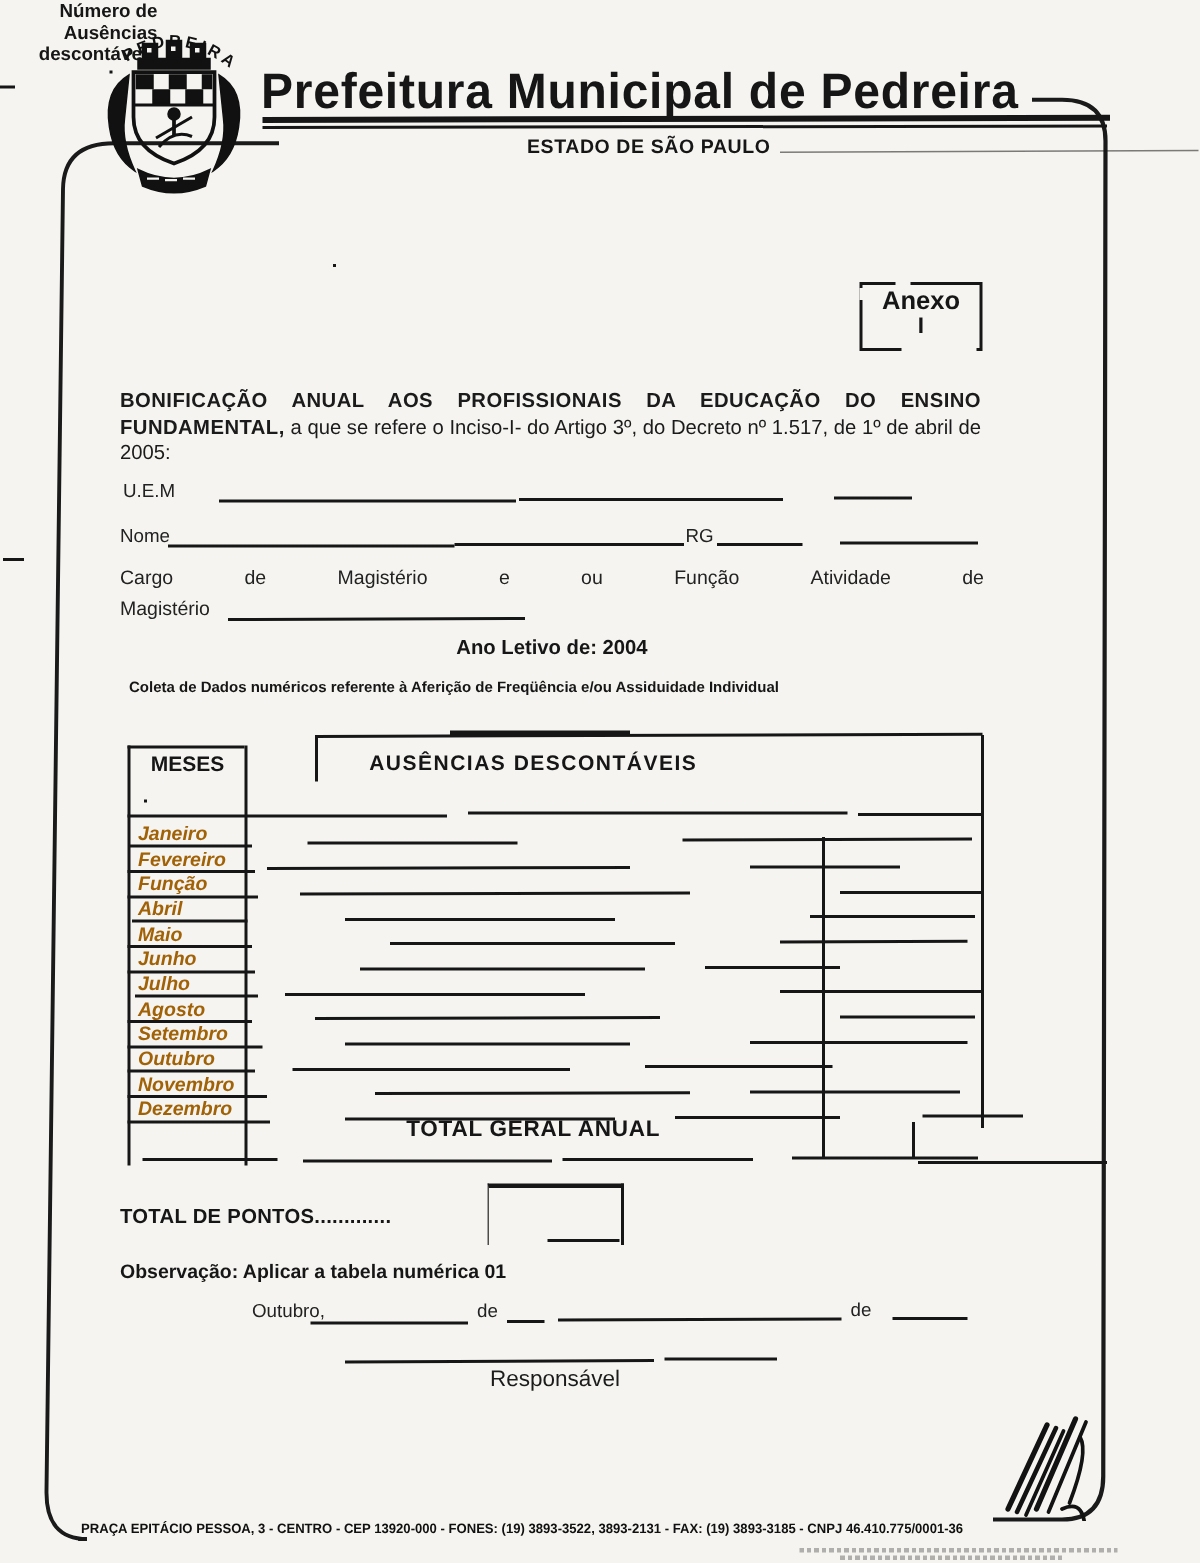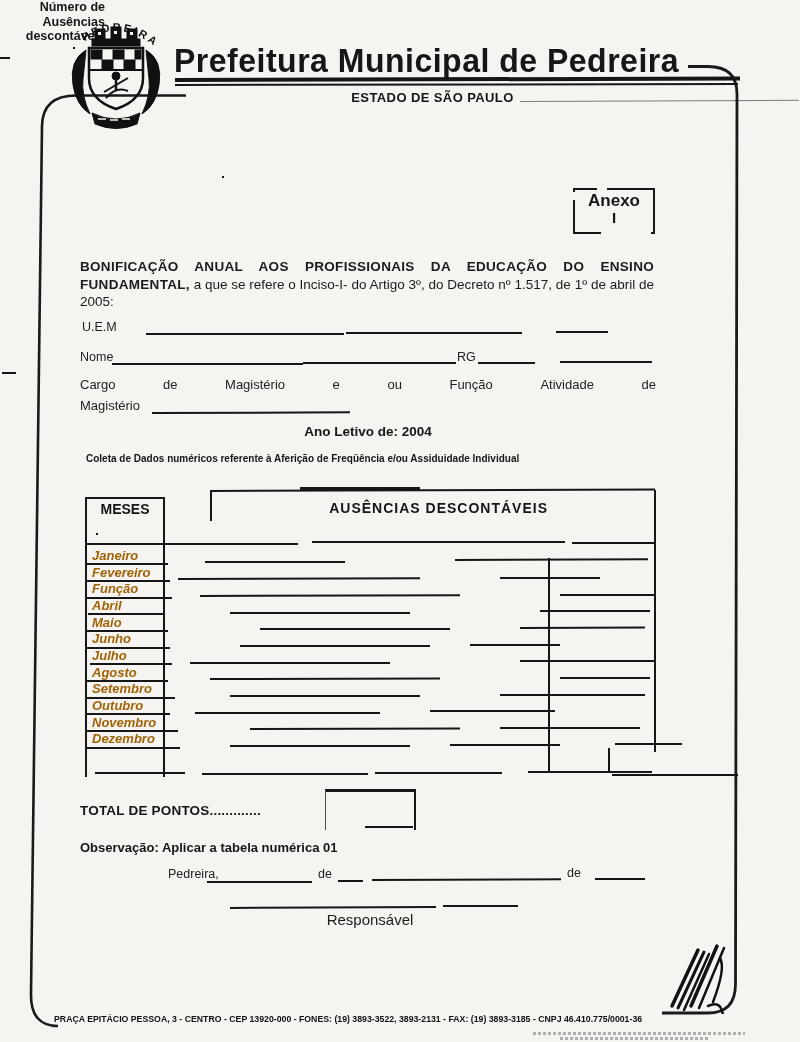--- a/index.html
+++ b/index.html
@@ -27,21 +27,21 @@
          text-align:justify;color:#1b1b1b;margin-top:12px;}
   .intro .b{font-weight:bold;letter-spacing:.3px;}
 
   .field-label{font-size:12.5px;color:#222;}
   .cargo-row{position:absolute;left:80px;top:377px;width:576px;display:flex;justify-content:space-between;font-size:13px;color:#222;}
   .ano{left:80px;top:424px;width:576px;text-align:center;font-weight:bold;font-size:13.5px;}
   .coleta{left:86px;top:453px;font-weight:bold;font-size:10px;}
 
   .th{font-weight:bold;}
   .meses-h{left:85px;top:501px;width:80px;text-align:center;font-size:14px;}
-  .aus-h{left:163px;top:500px;width:385px;text-align:right;font-size:14px;letter-spacing:1px;}
+  .aus-h{left:163px;top:500px;width:385px;text-align:center;font-size:14px;letter-spacing:1px;}
   .num-h{left:548px;top:498px;width:105px;text-align:right;font-size:12.5px;line-height:14.5px;font-weight:bold;}
   .month{position:absolute;left:92px;font-weight:bold;font-size:13px;color:#a16207;font-style:italic;}
   .total-geral{left:163px;top:744px;width:385px;text-align:center;font-weight:bold;font-size:15px;letter-spacing:.5px;}
 
   .pontos-label{left:80px;top:803px;font-weight:bold;font-size:13.5px;letter-spacing:.2px;}
   .pontos-box{position:absolute;left:325px;top:789px;width:88px;height:38px;
               border-top:3px solid var(--ink);border-right:2px solid var(--ink);
               border-left:1px solid rgba(22,22,22,.75);}
   .obs{left:80px;top:840px;font-weight:bold;font-size:13px;}
 
@@ -147,26 +147,27 @@
       <div class="month" style="top: 614.6px;">Maio</div>
       <div class="month" style="top: 631.25px;">Junho</div>
       <div class="month" style="top: 647.9px;">Julho</div>
       <div class="month" style="top: 664.55px;">Agosto</div>
       <div class="month" style="top: 681.2px;">Setembro</div>
       <div class="month" style="top: 697.85px;">Outubro</div>
       <div class="month" style="top: 714.5px;">Novembro</div>
       <div class="month" style="top: 731.15px;">Dezembro</div>
     </div>
 
+  <div class="txt total-geral">TOTAL GERAL ANUAL</div>
 
   <div class="txt pontos-label">TOTAL DE PONTOS.............</div>
   <div class="pontos-box"></div>
   <div class="txt obs">Observação: Aplicar a tabela numérica 01</div>
 
-  <div class="txt date-lab" style="left:168px;top:867px">Pedreira,</div>
+  <div class="txt date-lab" style="left:168px;top:867px">Outubro,</div>
   <div class="txt date-lab" style="left:318px;top:867px">de</div>
   <div class="txt date-lab" style="left:567px;top:866px">de</div>
 
   <div class="txt resp">Responsável</div>
   <svg class="abs" style="left:666px;top:938px" width="78" height="76" viewBox="0 0 78 76" fill="none" stroke="#121212" stroke-linecap="round">
     <path d="M6 68 L32 12" stroke-width="3.5"></path>
     <path d="M12 70 L38 14" stroke-width="3"></path>
     <path d="M18 72 L43 16" stroke-width="2.5"></path>
     <path d="M25 68 L51 8" stroke-width="3.5"></path>
     <path d="M33 70 L58 10" stroke-width="2.5"></path>

